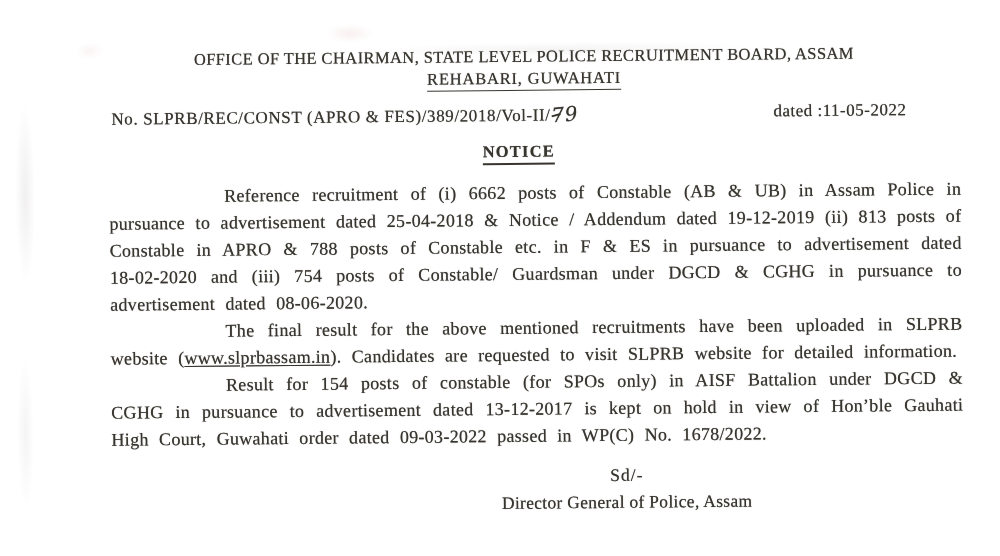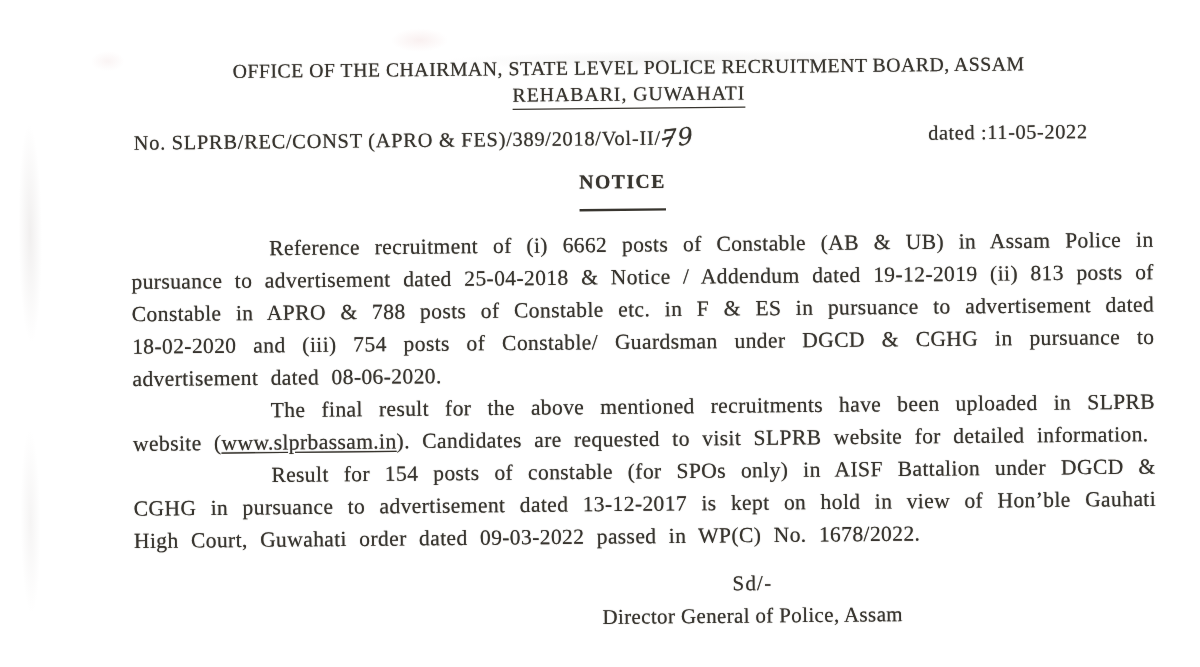--- a/index.html
+++ b/index.html
@@ -89,21 +89,21 @@
     text-align: center;
     transform: translateX(20px);
     margin-top: 15px;
   }
   .notice-title {
     display: inline-block;
     font-size: 16.5px;
     font-weight: bold;
     letter-spacing: 1.2px;
     border-bottom: 2.2px solid #38352f;
-    padding-bottom: 12px;
+    padding-bottom: 1px;
   }
   .body-block {
     margin: 15px 0 0 110px;
     width: 852px;
     font-size: 18px;
     line-height: 27px;
     text-align: justify;
     text-align-last: left;
     word-spacing: 5.5px;
     letter-spacing: 0.3px;

